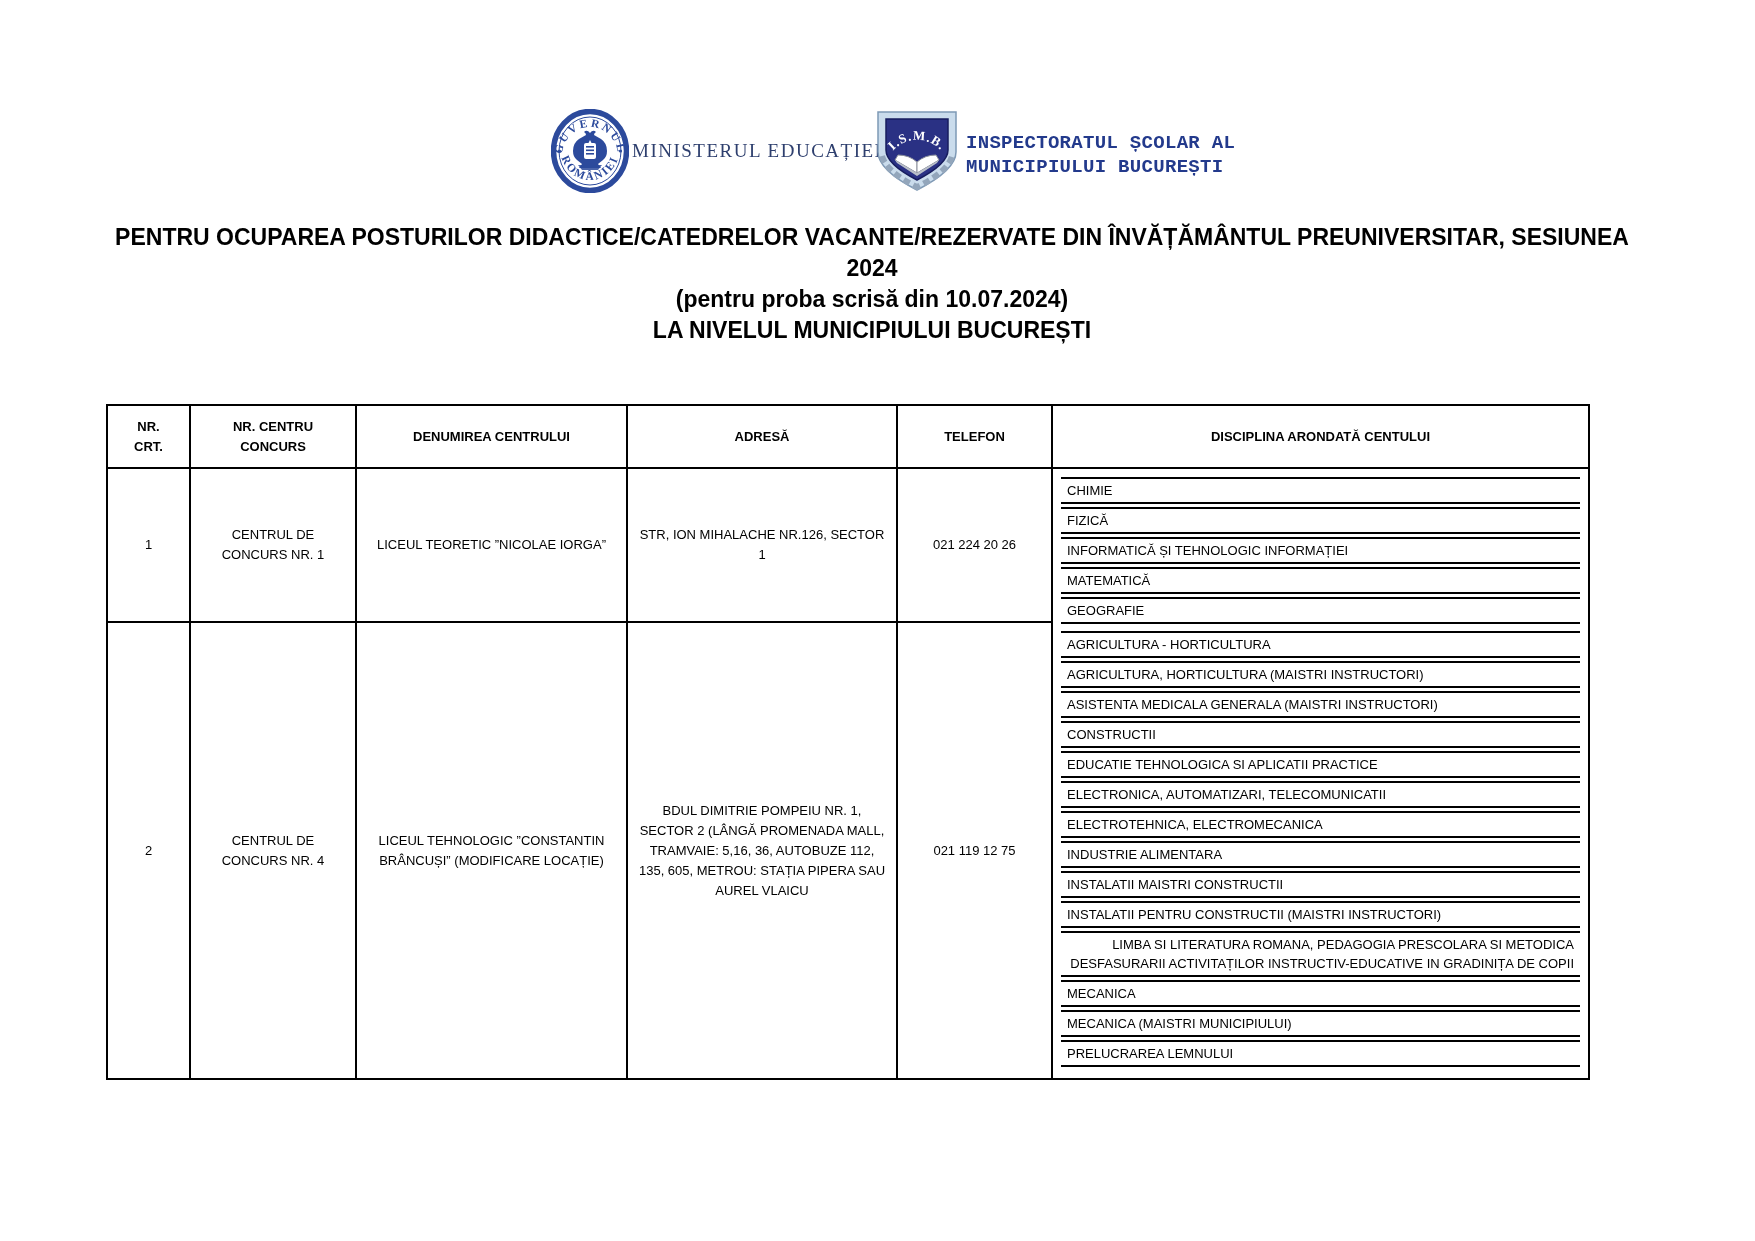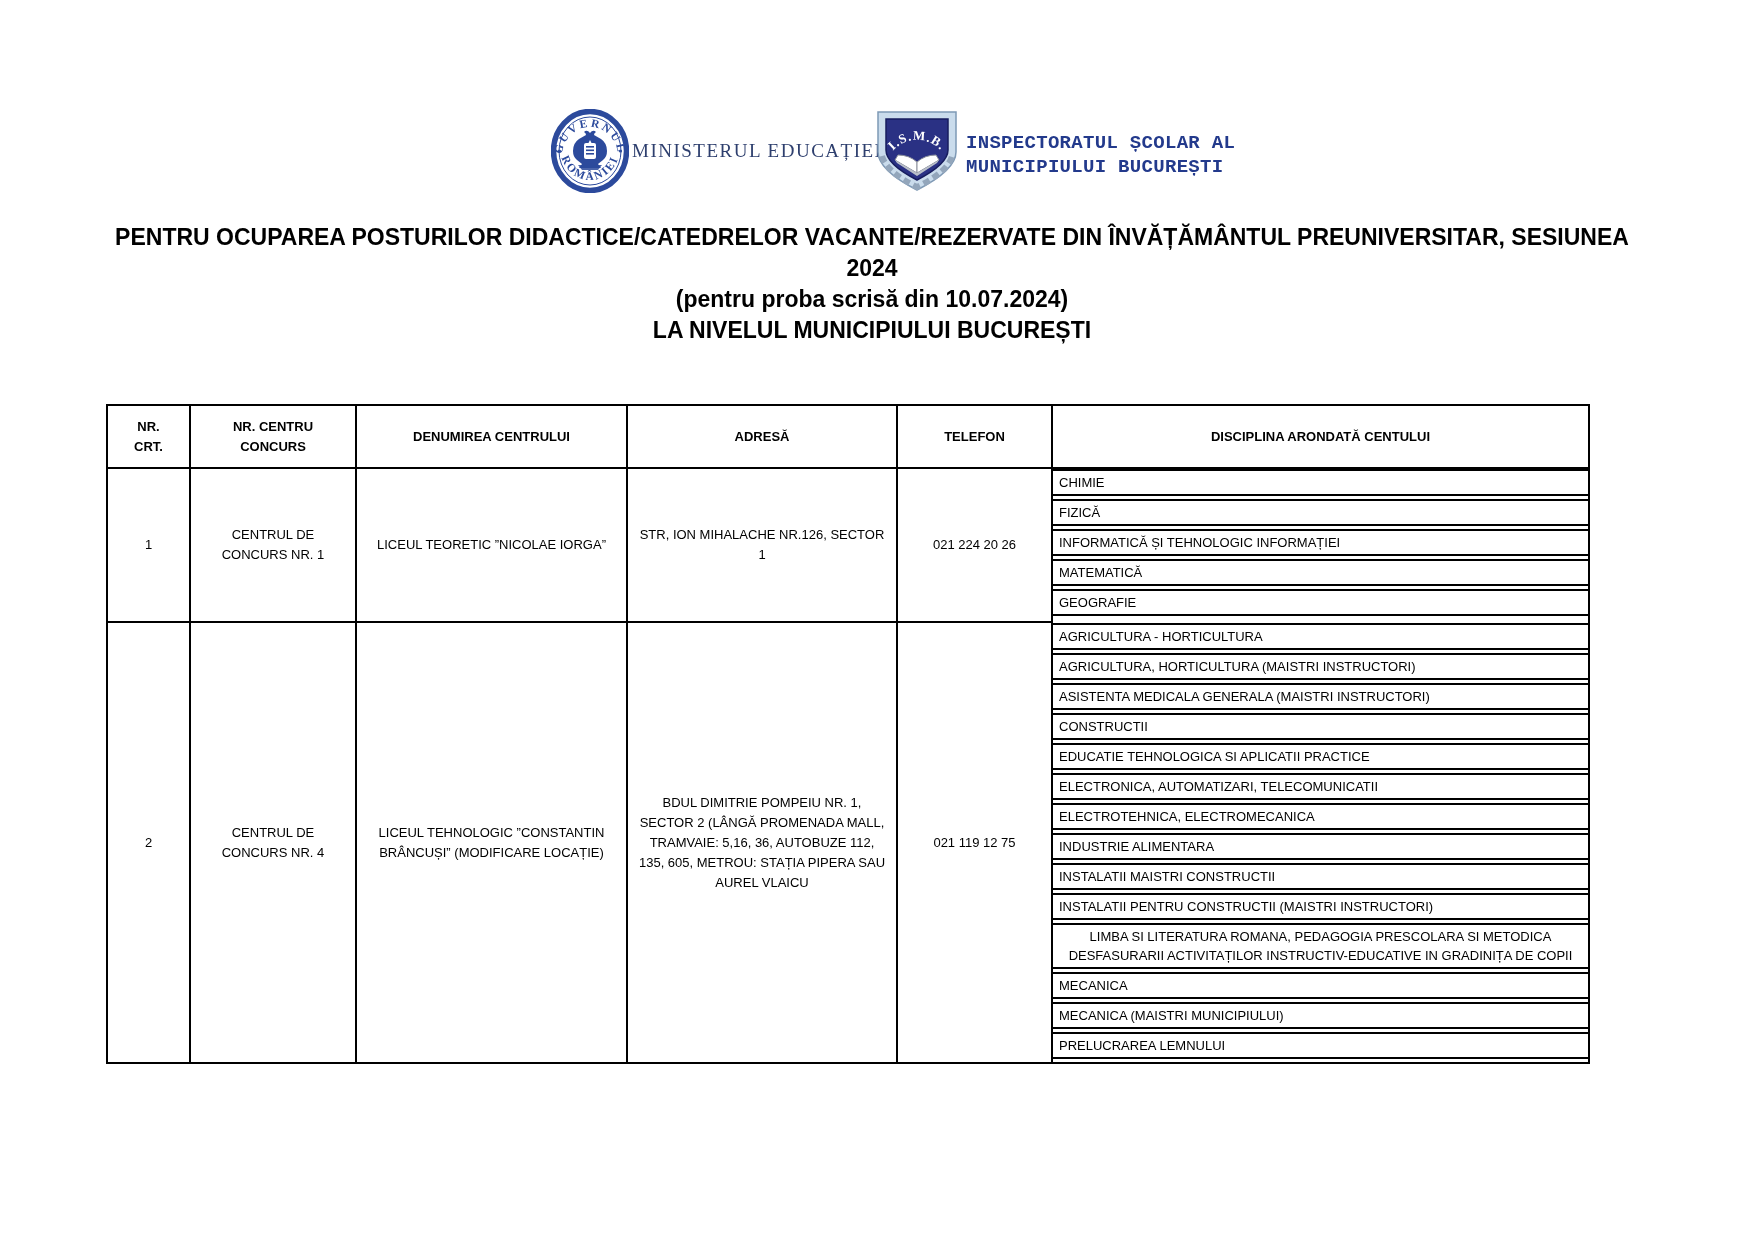--- a/index.html
+++ b/index.html
@@ -39,26 +39,26 @@
     grid-template-columns:83px 166px 271px 270px 155px 1fr;
     grid-template-rows:63px 154px auto;
     font-size:13px;
   }
   .cell{
     box-sizing:border-box;
     border-right:2px solid #000;
     display:flex;align-items:center;justify-content:center;
     text-align:center;line-height:20px;padding:2px 10px;
   }
-  .cell.lastcol{border-right:none;padding:0;}
+  .cell.lastcol{border-right:none;padding:8px;}
   .th{font-weight:bold;border-bottom:2px solid #000;white-space:pre-line;}
   .rowsep{border-bottom:2px solid #000;}
   .disc-cell{
     box-sizing:border-box;display:block;
-    padding:2px 0 0 0;text-align:center;
+    padding:2px 0 0 0;text-align:right;
   }
   .disc-box{
     box-sizing:border-box;
     border-top:2px solid #000;border-bottom:2px solid #000;
     margin:0 0 3px 0;padding:2px 6px;
     min-height:27px;line-height:19px;
     display:flex;align-items:center;
   }
 </style>
 </head>

